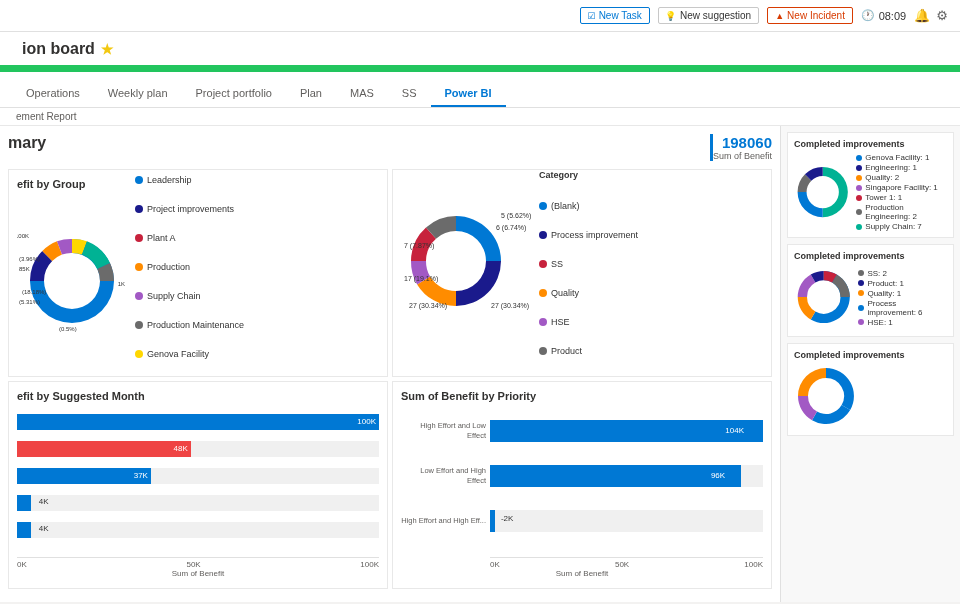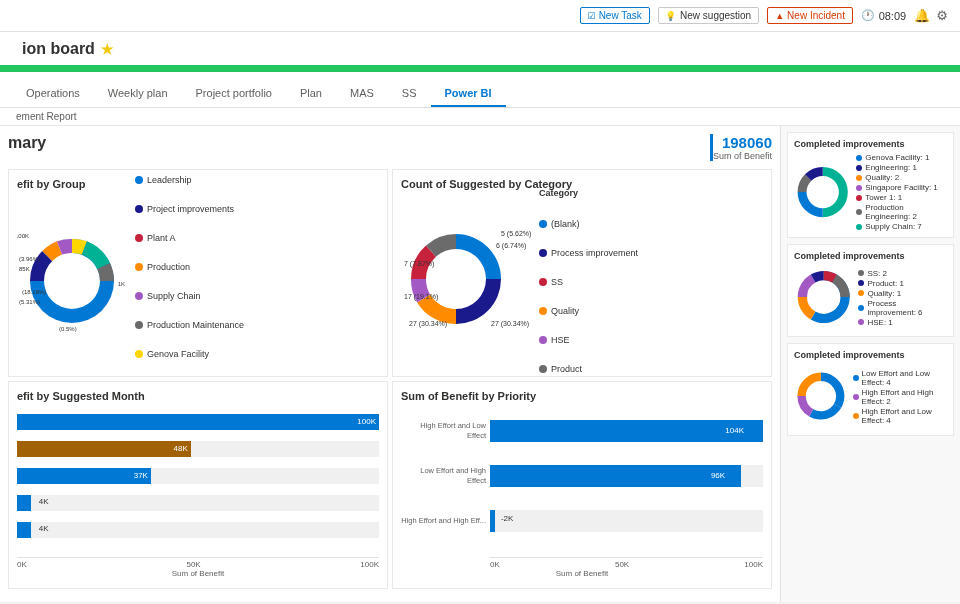--- a/index.html
+++ b/index.html
@@ -269,21 +269,20 @@
             <div class="legend-item">
                 <div class="legend-dot" style="background:#00b294"></div>
                 <span>Quality</span>
               </div>
             <div style="font-size:9px;color:#0078d4;cursor:pointer;margin-top:2px">▼</div>
           </div>
         </div>
       </div>
 
       <div class="chart-panel">
-        <div class="chart-title">Count of Suggested by Category</div>
         <div class="donut-container">
           <svg width="130" height="120" viewBox="0 0 130 120">
             <g transform="translate(55,58)">
 
               <path d="M0,-45 A45,45 0 0,1 45,0 L30,0 A30,30 0 0,0 0,-30 Z" fill="#0078d4"></path>
 
               <path d="M45,0 A45,45 0 0,1 0,45 L0,30 A30,30 0 0,0 30,0 Z" fill="#1a1a8c"></path>
 
               <path d="M0,45 A45,45 0 0,1 -38.9,23.4 L-25.9,15.6 A30,30 0 0,0 0,30 Z" fill="#ff8c00"></path>
 
@@ -338,21 +337,21 @@
           <div style="flex:1; display:flex; flex-direction:column; justify-content:space-around; padding-bottom:14px;">
             <div class="bar-row">
               <div class="bar-track" style="flex:1;height:16px;background:#f0f0f0;position:relative;">
                 <div style="width:100%;height:100%;background:#0078d4;display:flex;align-items:center;justify-content:flex-end;padding-right:3px;">
                   <span style="font-size:8px;color:#fff;">100K</span>
                 </div>
               </div>
             </div>
             <div class="bar-row">
               <div class="bar-track" style="flex:1;height:16px;background:#f0f0f0;position:relative;">
-                <div style="width:48%;height:100%;background:#a16207;display:flex;align-items:center;justify-content:flex-end;padding-right:3px;">
+                <div style="width:48%;height:100%;background:#ef4444;display:flex;align-items:center;justify-content:flex-end;padding-right:3px;">
                   <span style="font-size:8px;color:#fff;">48K</span>
                 </div>
               </div>
             </div>
             <div class="bar-row">
               <div class="bar-track" style="flex:1;height:16px;background:#f0f0f0;position:relative;">
                 <div style="width:37%;height:100%;background:#0078d4;display:flex;align-items:center;justify-content:flex-end;padding-right:3px;">
                   <span style="font-size:8px;color:#fff;">37K</span>
                 </div>
               </div>
@@ -519,32 +518,18 @@
       <div class="sidebar-chart">
         <svg width="65" height="65" viewBox="0 0 65 65">
           <g transform="translate(32,32)">
             <path d="M0,-28 A28,28 0 0,1 24.2,14 L15.6,9 A18,18 0 0,0 0,-18 Z" fill="#0078d4"></path>
             <path d="M24.2,14 A28,28 0 0,1 -14,24.2 L-9,15.6 A18,18 0 0,0 15.6,9 Z" fill="#0078d4"></path>
             <path d="M-14,24.2 A28,28 0 0,1 -28,0 L-18,0 A18,18 0 0,0 -9,15.6 Z" fill="#a259c4"></path>
             <path d="M-28,0 A28,28 0 0,1 0,-28 L0,-18 A18,18 0 0,0 -18,0 Z" fill="#ff8c00"></path>
             <circle cx="0" cy="0" r="12" fill="white"></circle>
           </g>
         </svg>
-        <div class="sidebar-legend">
-          <div class="sidebar-legend-item">
-              <div class="sidebar-dot" style="background:#0078d4"></div>
-              <span>Low Effort and Low Effect: 4</span>
-            </div>
-          <div class="sidebar-legend-item">
-              <div class="sidebar-dot" style="background:#a259c4"></div>
-              <span>High Effort and High Effect: 2</span>
-            </div>
-          <div class="sidebar-legend-item">
-              <div class="sidebar-dot" style="background:#ff8c00"></div>
-              <span>High Effort and Low Effect: 4</span>
-            </div>
-        </div>
       </div>
     </div>
 
   </div>
 
 </div>
 
 </body></html>

